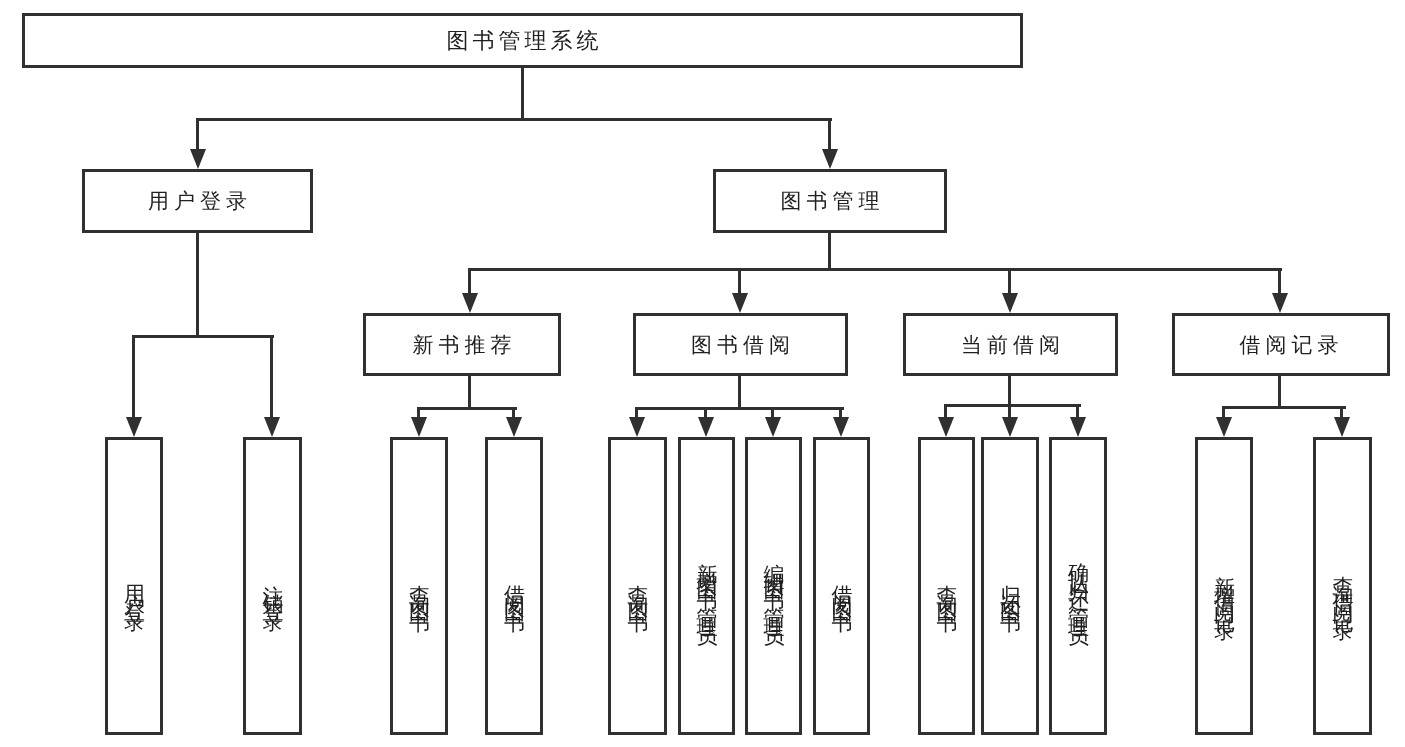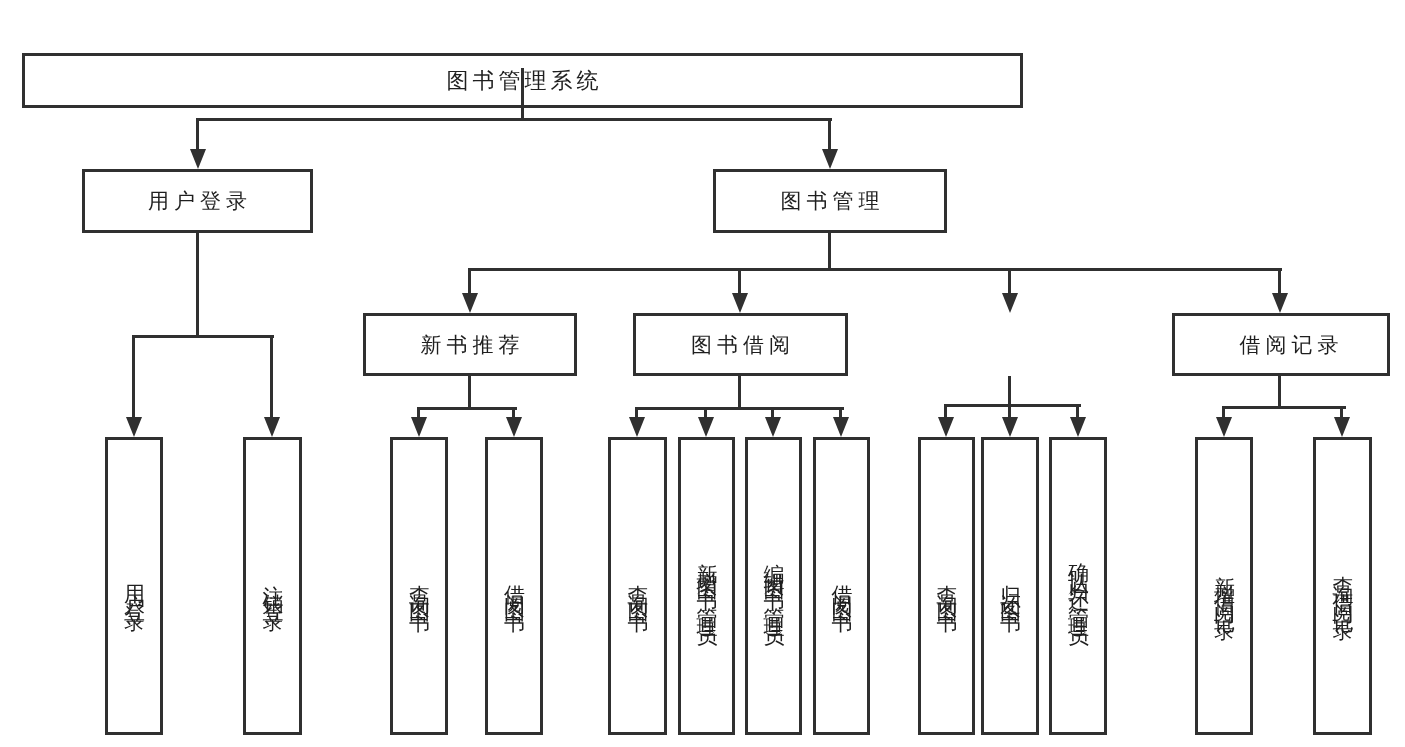--- a/index.html
+++ b/index.html
@@ -55,21 +55,21 @@
     letter-spacing: 1px;
     color: var(--color-watermark, #a6a6a6);
     white-space: nowrap;
   }
 </style>
 </head>
 <body>
 
 <div class="canvas">
 
-  <div class="node" style="left:22px; top:13px; width:1001px; height:55px;margin-top:40px;">
+  <div class="node" style="left:22px; top:13px; width:1001px; height:55px;">
     <span class="hlabel root-label">图书管理系统</span>
   </div>
 
   <div class="vline" style="left:521px; top:68px; height:53px;"></div>
   <div class="hline" style="left:196px; top:118px; width:636px;"></div>
   <div class="vline" style="left:196px; top:118px; height:34px;"></div>
   <div class="arrow" style="left:190px; top:149px;"></div>
   <div class="vline" style="left:828px; top:118px; height:34px;"></div>
   <div class="arrow" style="left:822px; top:149px;"></div>
 
@@ -91,25 +91,28 @@
   <div class="hline" style="left:468px; top:268px; width:814px;"></div>
   <div class="vline" style="left:468px; top:268px; height:28px;"></div>
   <div class="arrow" style="left:462px; top:293px;"></div>
   <div class="vline" style="left:738px; top:268px; height:28px;"></div>
   <div class="arrow" style="left:732px; top:293px;"></div>
   <div class="vline" style="left:1008px; top:268px; height:28px;"></div>
   <div class="arrow" style="left:1002px; top:293px;"></div>
   <div class="vline" style="left:1278px; top:268px; height:28px;"></div>
   <div class="arrow" style="left:1272px; top:293px;"></div>
 
-  <div class="node" style="left:363px; top:313px; width:214px; height:63px;align-items:center;">
+  <div class="node" style="left:363px; top:313px; width:198px; height:63px;align-items:center;">
     <span class="hlabel">新书推荐</span>
   </div>
   <div class="node" style="left:633px; top:313px; width:215px; height:63px;font-family:Liberation Serif, serif;">
     <span class="hlabel">图书借阅</span>
+  </div>
+  <div class="node" style="left:903px; top:313px; width:215px; height:63px;">
+    <span class="hlabel">当前借阅</span>
   </div>
   <div class="node" style="left:1172px; top:313px; width:218px; height:63px;padding-left:16px;">
     <span class="hlabel">借阅记录</span>
   </div>
 
   <div class="vline" style="left:468px; top:376px; height:34px;"></div>
   <div class="hline" style="left:417px; top:407px; width:100px;"></div>
   <div class="vline" style="left:417px; top:407px; height:13px;"></div>
   <div class="arrow" style="left:411px; top:417px;"></div>
   <div class="vline" style="left:512px; top:407px; height:13px;"></div>

